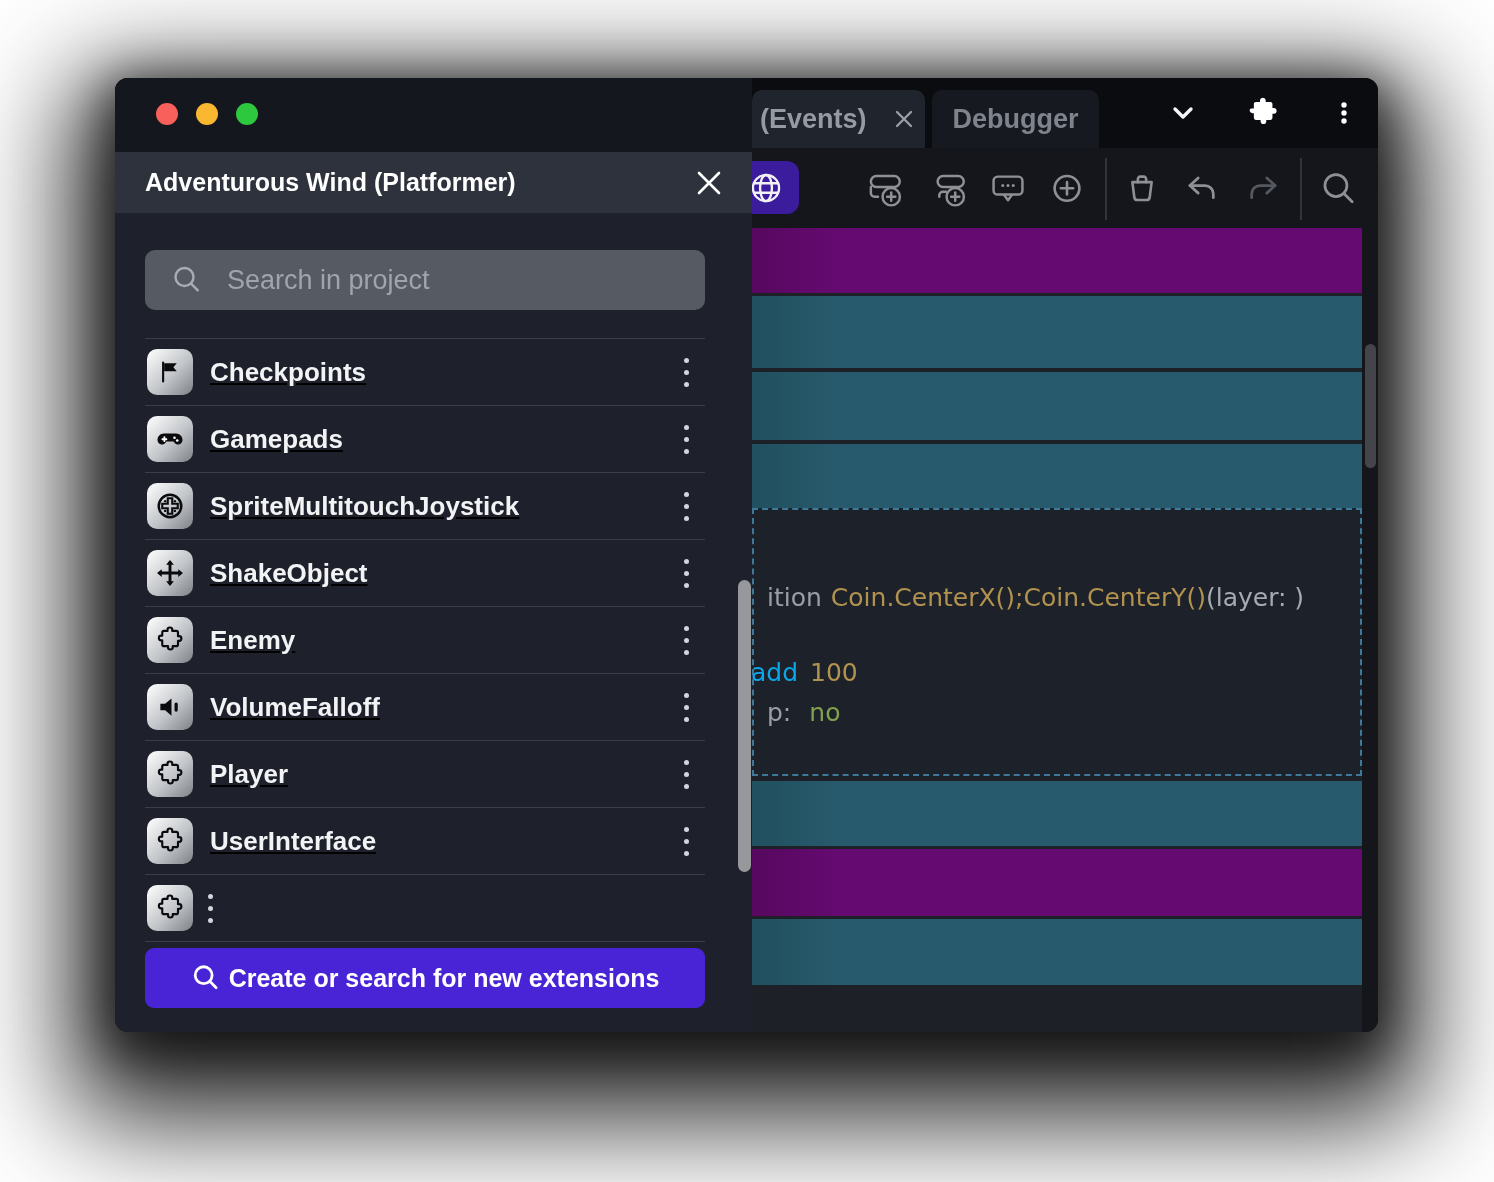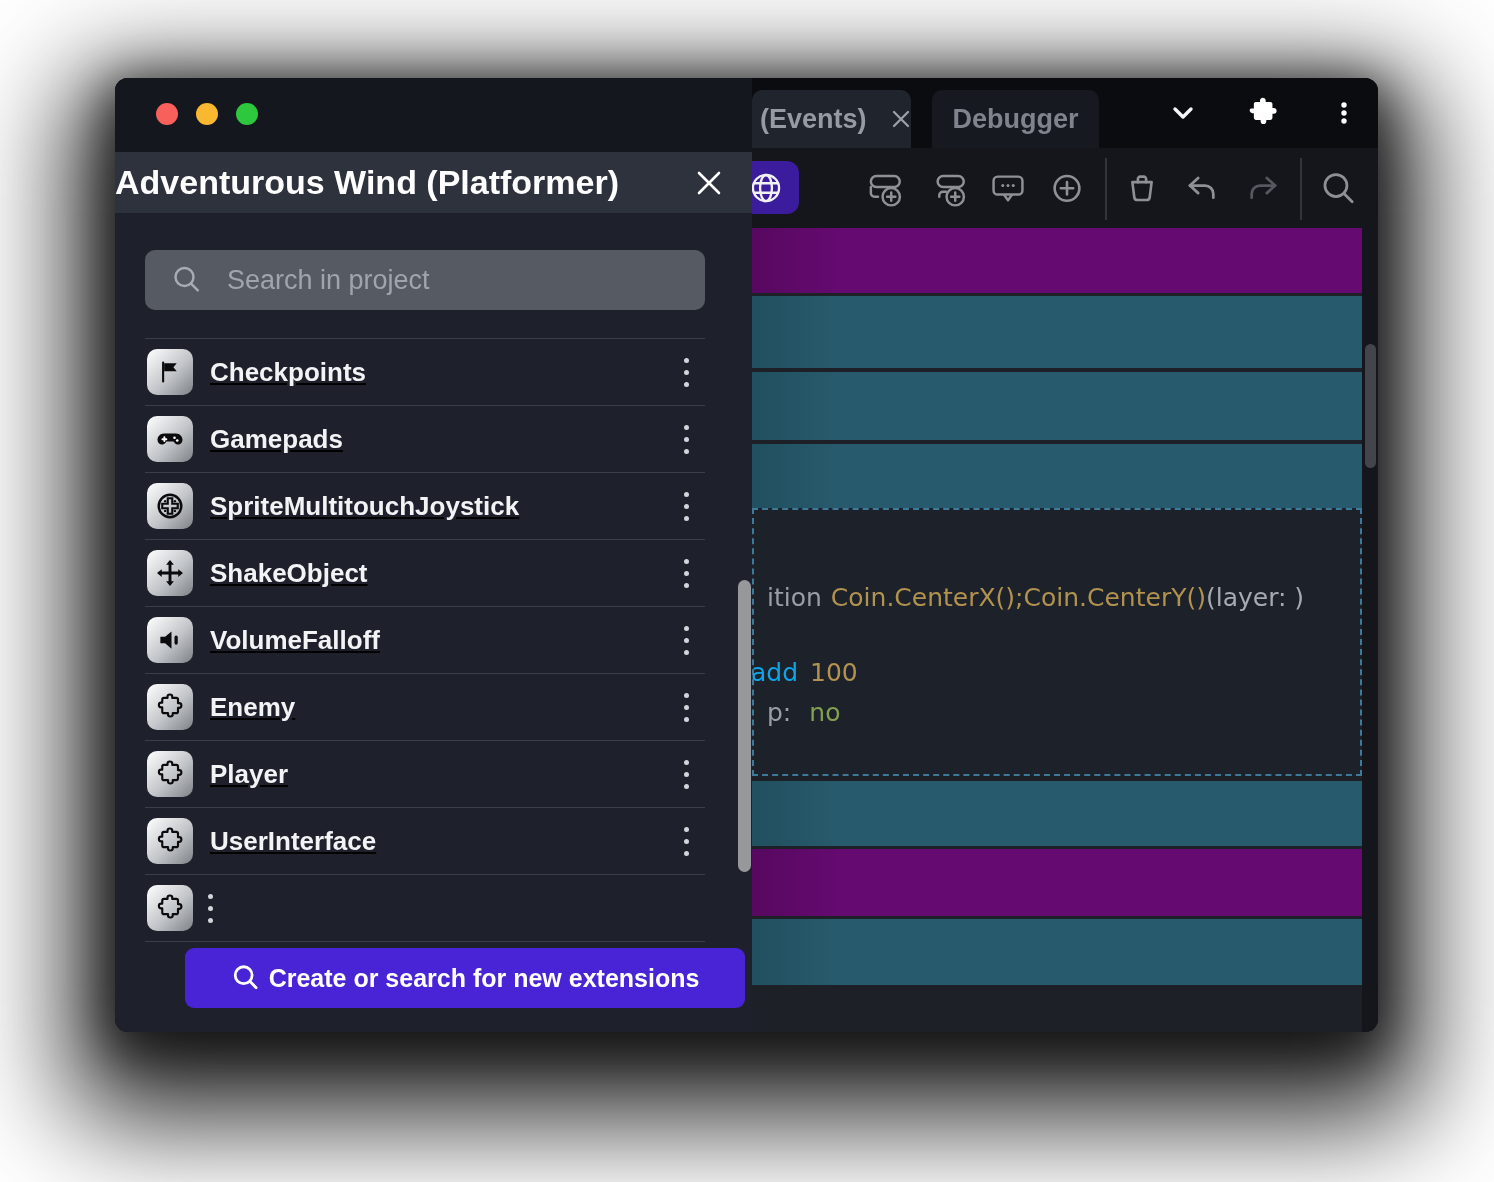--- a/index.html
+++ b/index.html
@@ -12,21 +12,21 @@
   
   .window{
     position:absolute;left:115px;top:78px;width:1263px;height:954px;
     border-radius:13px;background:#0d0f14;overflow:hidden;
     box-shadow:0 45px 110px 45px rgba(0,0,0,0.82), 0 12px 50px 10px rgba(0,0,0,0.6);
   }
   
   .tabbar{position:absolute;left:0;top:0;right:0;height:70px;background:#0b0c10;}
   .tab{position:absolute;bottom:0;height:58px;display:flex;align-items:center;
        border-radius:10px 10px 0 0;box-sizing:border-box;}
-  .tab-events{left:637px;width:159px;background:#20242c;padding-left:8px;}
+  .tab-events{left:637px;width:173px;background:#20242c;padding-left:8px;}
   .tab-debugger{left:817px;width:167px;background:#171920;justify-content:center;}
   .tab-label{font-size:27px;font-weight:600;color:#959aa3;white-space:nowrap;}
   .tab-debugger .tab-label{color:#7e838c;}
   .tab-close{margin-left:22px;width:30px;height:30px;display:flex;align-items:center;justify-content:center;cursor:pointer;}
   .topbar-btn{position:absolute;top:8px;width:54px;height:54px;display:flex;align-items:center;justify-content:center;cursor:pointer;}
   .toolbar{position:absolute;left:0;top:70px;right:0;height:80px;background:#14161c;}
   .globe-btn{position:absolute;left:618px;top:13px;width:66px;height:53px;border-radius:12px;
              background:#3a1c9d;display:flex;align-items:center;justify-content:center;}
   .tool-btn{position:absolute;top:18px;width:46px;height:46px;margin-left:-23px;
             display:flex;align-items:center;justify-content:center;cursor:pointer;}
@@ -57,21 +57,21 @@
   .c-green{color:#82a04f;margin-left:9px;}
   
   .panel{position:absolute;left:0;top:0;width:637px;height:954px;background:#1e212b;z-index:5;}
   .panel-titlebar{position:absolute;left:0;top:0;right:0;height:74px;background:#15171e;}
   .traffic{position:absolute;top:25px;width:22px;height:22px;border-radius:50%;cursor:pointer;}
   .t-red{left:41px;background:#f8615b;}
   .t-yellow{left:81px;background:#f9b82f;}
   .t-green{left:121px;background:#2dc83d;}
   .panel-header{position:absolute;left:0;top:74px;right:0;height:61px;background:#2e323d;
                 display:flex;align-items:center;}
-  .panel-title{font-size:34px;font-weight:700;color:#ffffff;}
+  .panel-title{margin-left:30px;font-size:25px;font-weight:700;color:#ffffff;}
   .panel-close{position:absolute;right:24px;top:12px;width:38px;height:38px;display:flex;
                align-items:center;justify-content:center;cursor:pointer;}
   .searchbox{position:absolute;left:30px;top:172px;width:560px;height:60px;border-radius:10px;
              background:#565b63;display:flex;align-items:center;}
   .searchbox svg{margin-left:26px;flex:0 0 auto;}
   .searchbox input{flex:1;margin-left:22px;margin-right:16px;background:transparent;border:none;outline:none;
                    font-family:"Liberation Sans",sans-serif;font-size:27px;color:#e8eaee;}
   .searchbox input::placeholder{color:#a0a5ad;opacity:1;}
   .ext-list{position:absolute;left:30px;top:260px;width:560px;text-decoration:underline;}
   .ext-item{height:66px;border-top:1px solid #3a3e47;display:flex;align-items:center;cursor:pointer;}
@@ -79,21 +79,21 @@
   .ext-icon{width:46px;height:46px;margin-left:2px;border-radius:10px;flex:0 0 auto;
             background:linear-gradient(135deg,#ffffff 0%,#c2c5c9 55%,#7e8186 100%);
             display:flex;align-items:center;justify-content:center;}
   .ext-label{margin-left:17px;font-size:26px;font-weight:600;color:#f2f3f5;flex:1;white-space:nowrap;}
   .kebab{width:34px;height:44px;display:flex;flex-direction:column;align-items:center;justify-content:center;
          gap:7px;cursor:pointer;margin-right:2px;}
   .kebab i{width:5px;height:5px;border-radius:50%;background:#d2d5da;}
   .create-btn{position:absolute;left:30px;top:870px;width:560px;height:60px;border-radius:9px;border:none;
               background:#4824d6;color:#ffffff;font-family:"Liberation Sans",sans-serif;
               font-size:25px;font-weight:700;display:flex;align-items:center;justify-content:center;
-              gap:8px;cursor:pointer;margin-left:40px;}
+              gap:8px;cursor:pointer;}
   .panel-scroll-thumb{position:absolute;right:1px;top:502px;width:13px;height:292px;border-radius:7px;
                       background:#97989c;cursor:grab;}
   svg{display:block;}
 </style>
 </head>
 <body>
 
 <div class="window">
 
   <div class="tabbar">
@@ -311,40 +311,40 @@
         <span class="ext-label">ShakeObject</span>
         <span class="kebab">
             <i></i>
             <i></i>
             <i></i>
           </span>
       </div>
 
       <div class="ext-item">
         <span class="ext-icon">
+          <svg width="30" height="30" viewBox="0 0 24 24" fill="none">
+            <path d="M10 3.8c0-1 .9-1.8 1.9-1.8s1.9.8 1.9 1.8v.9h3.2c.8 0 1.4.6 1.4 1.4v2.8h.9c1 0 1.8.9 1.8 1.9s-.8 1.9-1.8 1.9h-.9v2.8c0 .8-.6 1.4-1.4 1.4h-2.8v.9c0 1-.9 1.8-1.9 1.8s-1.9-.8-1.9-1.8v-.9H7.2c-.8 0-1.4-.6-1.4-1.4v-3.2h-.9c-1 0-1.8-.9-1.8-1.9s.8-1.9 1.8-1.9h.9V6.1c0-.8.6-1.4 1.4-1.4H10z" stroke="#0b0b0d" stroke-width="1.7" stroke-linejoin="round"></path>
+          </svg>
+        </span>
+        <span class="ext-label">Enemy</span>
+        <span class="kebab">
+            <i></i>
+            <i></i>
+            <i></i>
+          </span>
+      </div>
+
+      <div class="ext-item">
+        <span class="ext-icon">
           <svg width="30" height="30" viewBox="0 0 24 24">
             <path d="M4.3 9.4v5.2h3.8l5.1 4.3V5.1L8.1 9.4z" fill="#0b0b0d"></path>
             <rect x="15.6" y="8.3" width="2.6" height="7.4" rx="1.3" fill="#0b0b0d"></rect>
           </svg>
         </span>
         <span class="ext-label">VolumeFalloff</span>
-        <span class="kebab">
-            <i></i>
-            <i></i>
-            <i></i>
-          </span>
-      </div>
-
-      <div class="ext-item">
-        <span class="ext-icon">
-          <svg width="30" height="30" viewBox="0 0 24 24" fill="none">
-            <path d="M10 3.8c0-1 .9-1.8 1.9-1.8s1.9.8 1.9 1.8v.9h3.2c.8 0 1.4.6 1.4 1.4v2.8h.9c1 0 1.8.9 1.8 1.9s-.8 1.9-1.8 1.9h-.9v2.8c0 .8-.6 1.4-1.4 1.4h-2.8v.9c0 1-.9 1.8-1.9 1.8s-1.9-.8-1.9-1.8v-.9H7.2c-.8 0-1.4-.6-1.4-1.4v-3.2h-.9c-1 0-1.8-.9-1.8-1.9s.8-1.9 1.8-1.9h.9V6.1c0-.8.6-1.4 1.4-1.4H10z" stroke="#0b0b0d" stroke-width="1.7" stroke-linejoin="round"></path>
-          </svg>
-        </span>
-        <span class="ext-label">Enemy</span>
         <span class="kebab">
             <i></i>
             <i></i>
             <i></i>
           </span>
       </div>
 
       <div class="ext-item">
         <span class="ext-icon">
           <svg width="30" height="30" viewBox="0 0 24 24" fill="none">

